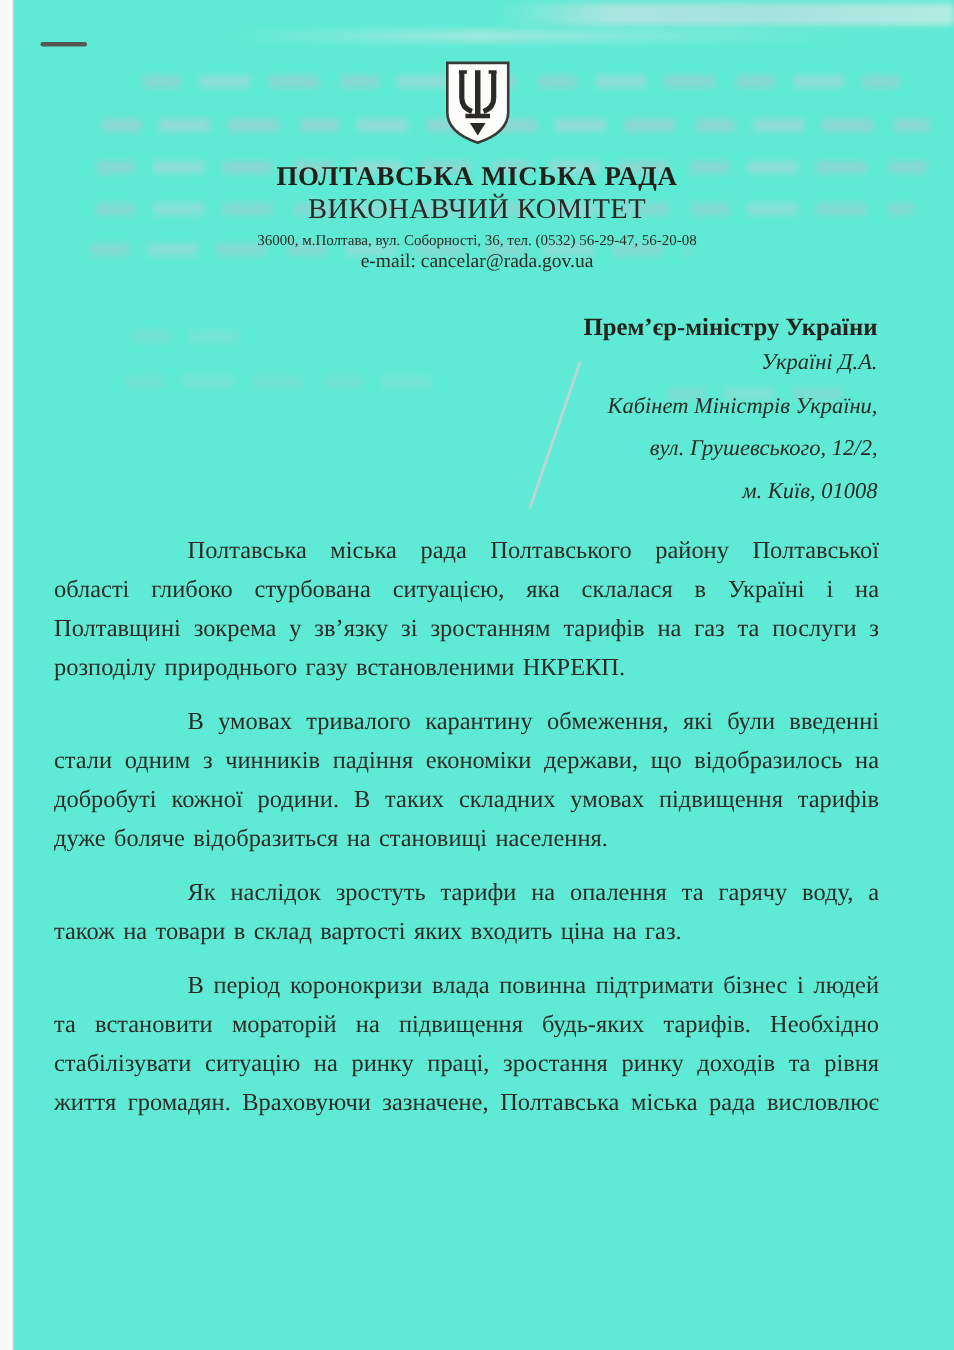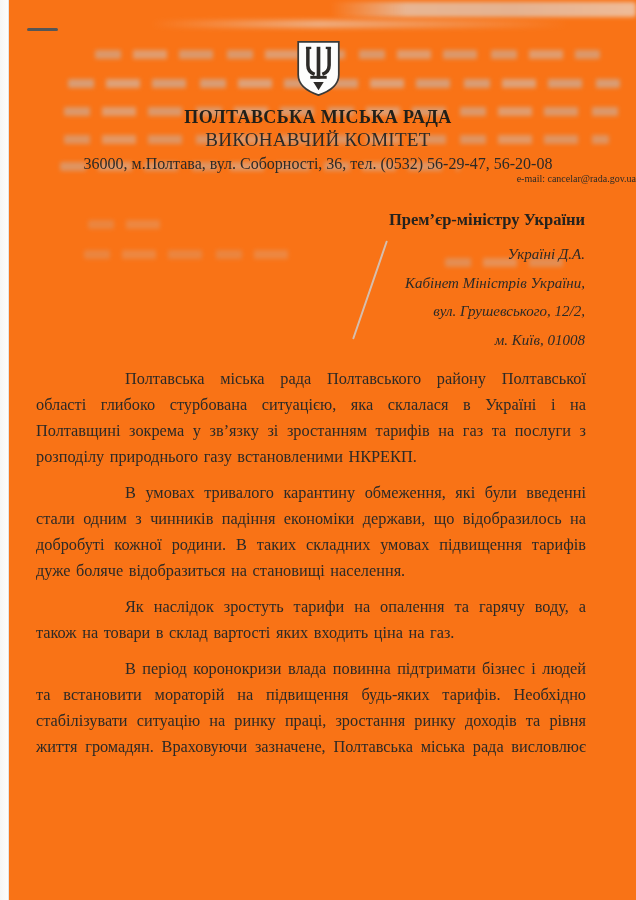--- a/index.html
+++ b/index.html
@@ -3,21 +3,21 @@
 <meta charset="utf-8">
 <style>
   html, body { margin: 0; padding: 0; background: #ffffff; }
 
   .scan {
     position: relative;
     width: 636px;
     height: 900px;
     margin: 0 auto;
     overflow: hidden;
-    background: #f97316;
+    background: #5eead4;
     color: #2c2a27;
     font-family: "Liberation Serif", "DejaVu Serif", serif;
   }
 
   
   .edge-left {
     position: absolute; left: 8px; top: 0; width: 1px; height: 900px;
     background: #e4e4e1;
   }
   .edge-left-shade {
@@ -61,26 +61,26 @@
 
   
   .letterhead { position: relative; z-index: 1; padding-top: 40px; text-align: center; }
   .emblem { width: 47px; height: 58px; margin: 0 auto; }
   .emblem svg { display: block; }
   .org {
     margin-top: 9px; font-weight: bold; font-size: 18px;
     letter-spacing: .4px; color: #222019;
   }
   .committee { margin-top: 1px; font-size: 19px; letter-spacing: .3px; }
-  .address { margin-top: 4px; font-size: 16px; }
-  .email { font-size: 10px; text-align: right; }
+  .address { margin-top: 4px; font-size: 10px; }
+  .email { font-size: 13px; }
 
   
   .recipient { position: relative; z-index: 1; margin: 26px 51px 0 0; text-align: right; }
-  .recipient-title { font-weight: bold; font-size: 16.5px; margin-bottom: 10px; color: #24221e; }
+  .recipient-title { font-weight: bold; font-size: 16.5px; color: #24221e; }
   .recipient-line { font-style: italic; font-size: 15px; line-height: 28.5px; }
 
   
   .letter-body { position: relative; z-index: 1; margin: 12px 50px 0 36px; }
   .letter-body p {
     margin: 0 0 10px 0;
     font-size: 16.3px; line-height: 26px;
     text-align: justify; text-indent: 89px;
     word-spacing: 1.5px;
   }

